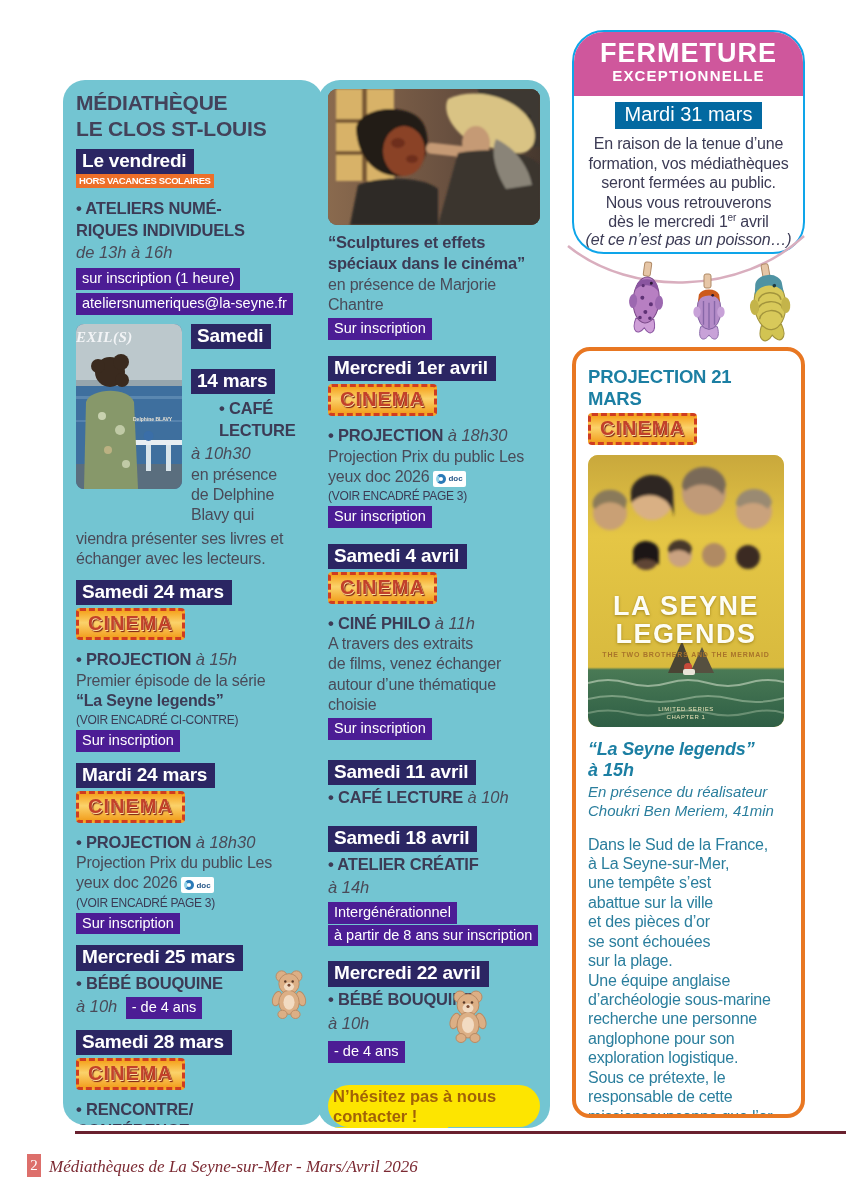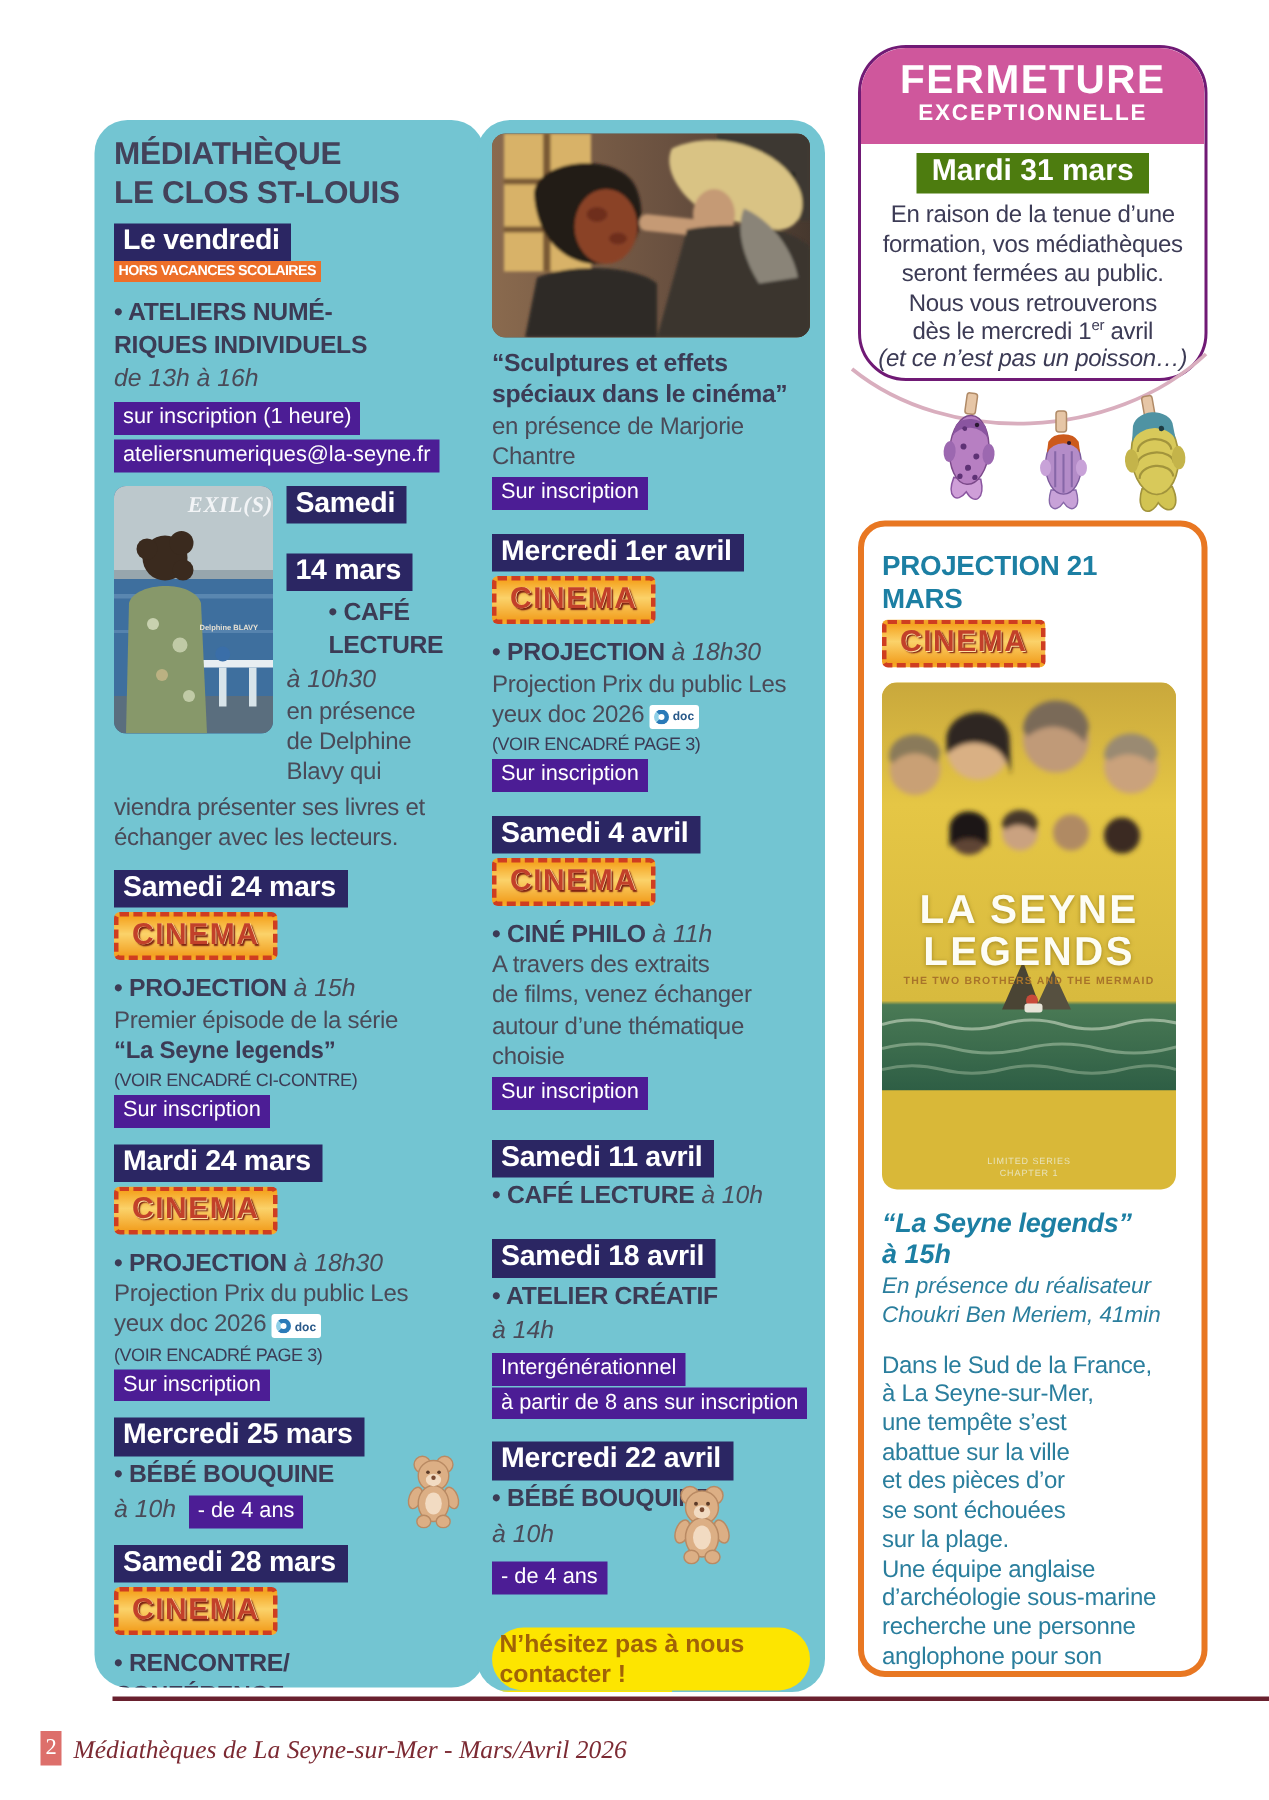--- a/index.html
+++ b/index.html
@@ -29,52 +29,52 @@
   .cinema span{font-weight:bold;font-size:20px;letter-spacing:1px;color:#c2402a;
                text-shadow:0.5px 0.5px 0 #ffe2a0, 1.5px 1.5px 1px #7c2012;}
 
   .ydlogo{display:inline-flex;align-items:center;gap:2px;background:#fff;border-radius:2px;
           padding:1px 3px;height:14px;vertical-align:-2px;margin-left:4px;}
   .ydc{width:10px;height:10px;border-radius:50%;border:3px solid #2a7ab8;border-left-color:#8fd0e8;box-sizing:border-box;display:inline-block;}
   .ydt{font-size:8px;font-weight:bold;color:#2a5a8a;letter-spacing:0;}
 
   .bookrow{display:flex;gap:9px;margin-top:9px;}
   .bookcov{width:106px;height:165px;border-radius:8px;overflow:hidden;position:relative;flex:none;background:#3e6f9e;}
-  .bk-title{position:absolute;top:5px;left:0;right:0;text-align:right;color:#f2f4f6;
+  .bk-title{position:absolute;top:5px;left:0;right:0;text-align:left;color:#f2f4f6;
             font-family:"Liberation Serif", serif;font-style:italic;font-weight:bold;font-size:15px;letter-spacing:0.5px;}
   .bk-author{position:absolute;top:92px;left:57px;color:#e8e2d4;font-size:5px;font-weight:bold;}
 
   .bear{position:absolute;}
 
   .photo{width:212px;height:136px;border-radius:9px;overflow:hidden;position:relative;background:#6a5140;}
 
   .contact{margin-top:22px;}
   .contact .cline{display:table;background:#fde500;font-weight:bold;font-size:16.5px;line-height:1.22;padding:1px 5px;}
   .c1{color:#a16207;border-radius:21px;}
   .c2{color:#24243c;}
 
   
   .fermeture{position:absolute;left:572px;top:30px;width:233px;height:224px;background:#fff;
-             border:2px solid #701a75;border-radius:32px;box-sizing:border-box;overflow:hidden;}
+             border:2px solid #0ea5e9;border-radius:32px;box-sizing:border-box;overflow:hidden;}
   .ferm-head{background:#cf579c;height:64px;text-align:center;padding-top:7px;box-sizing:border-box;}
   .ferm-h1{color:#fff;font-weight:bold;font-size:27px;letter-spacing:1px;line-height:1.05;}
   .ferm-h2{color:#fff;font-weight:bold;font-size:15px;letter-spacing:1.2px;}
   .ferm-body{text-align:center;padding-top:6px;}
-  .ferm-date{display:inline-block;background:#4d7c0f;color:#fff;font-weight:bold;font-size:20px;padding:1px 10px 3px;}
+  .ferm-date{display:inline-block;background:#0369a1;color:#fff;font-weight:normal;font-size:20px;padding:1px 10px 3px;}
   .ferm-txt{margin-top:5px;color:#3c3b55;font-size:16px;line-height:1.22;white-space:pre-line;letter-spacing:-0.2px;}
   .ferm-l5{color:#3c3b55;font-size:16px;letter-spacing:-0.2px;}
   .ferm-l5 sup{font-size:10px;}
   .ferm-l6{color:#3c3b55;font-size:16px;font-style:italic;letter-spacing:-0.2px;}
 
   .garland{position:absolute;left:562px;top:230px;width:248px;height:114px;}
 
   .projbox{position:absolute;left:572px;top:347px;width:233px;height:771px;background:#fff;
            border:4px solid #e87722;border-radius:18px;box-sizing:border-box;padding:15px 12px 0;overflow:hidden;}
   .proj-title{color:#1c7fa3;font-weight:bold;font-size:18.5px;letter-spacing:-0.2px;}
-  .poster{width:196px;height:338px;border-radius:10px;overflow:hidden;position:relative;background:#d9b838;margin-top:6px;}
+  .poster{width:196px;height:272px;border-radius:10px;overflow:hidden;position:relative;background:#d9b838;margin-top:6px;}
   .poster-title{position:absolute;top:137px;left:0;right:0;text-align:center;color:#fdfdf5;font-weight:bold;
                 font-size:27px;line-height:1.05;letter-spacing:1.5px;white-space:pre-line;
                 text-shadow:0 1px 3px rgba(110,85,0,0.55);}
   .poster-sub{position:absolute;top:196px;left:0;right:0;text-align:center;color:#a8742a;font-weight:bold;
               font-size:7px;letter-spacing:0.8px;}
   .poster-foot{position:absolute;bottom:5px;left:0;right:0;text-align:center;color:#e8e2b8;
                font-size:6px;line-height:1.3;letter-spacing:0.6px;white-space:pre-line;}
   .film-title{margin-top:12px;color:#1c7fa3;font-weight:bold;font-style:italic;font-size:18px;letter-spacing:-0.2px;}
   .film-time{color:#1c7fa3;font-weight:bold;font-style:italic;font-size:18px;}
   .film-info{color:#2a7e9d;font-style:italic;font-size:15px;line-height:1.25;white-space:pre-line;margin-top:2px;}

